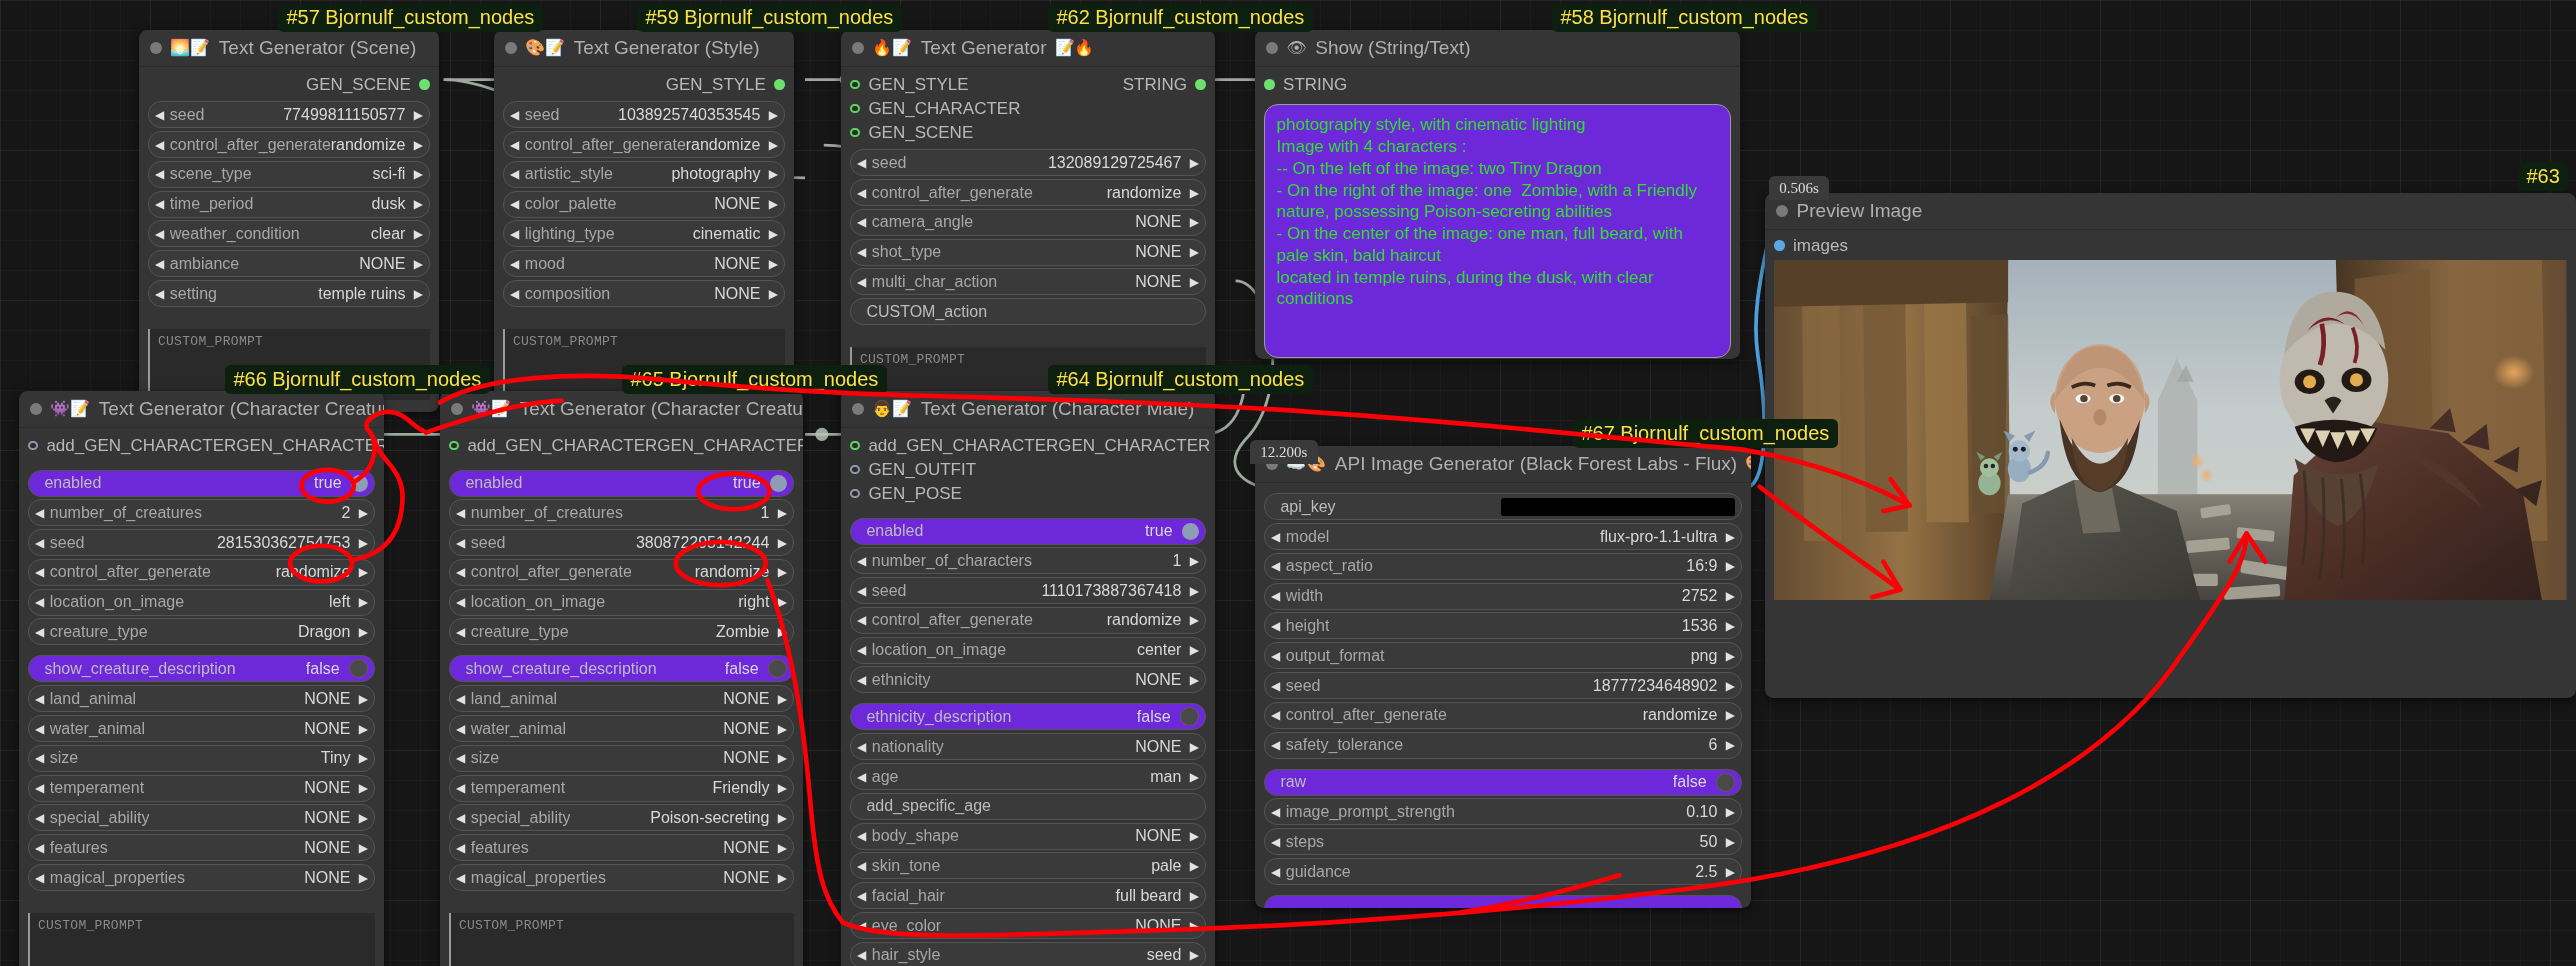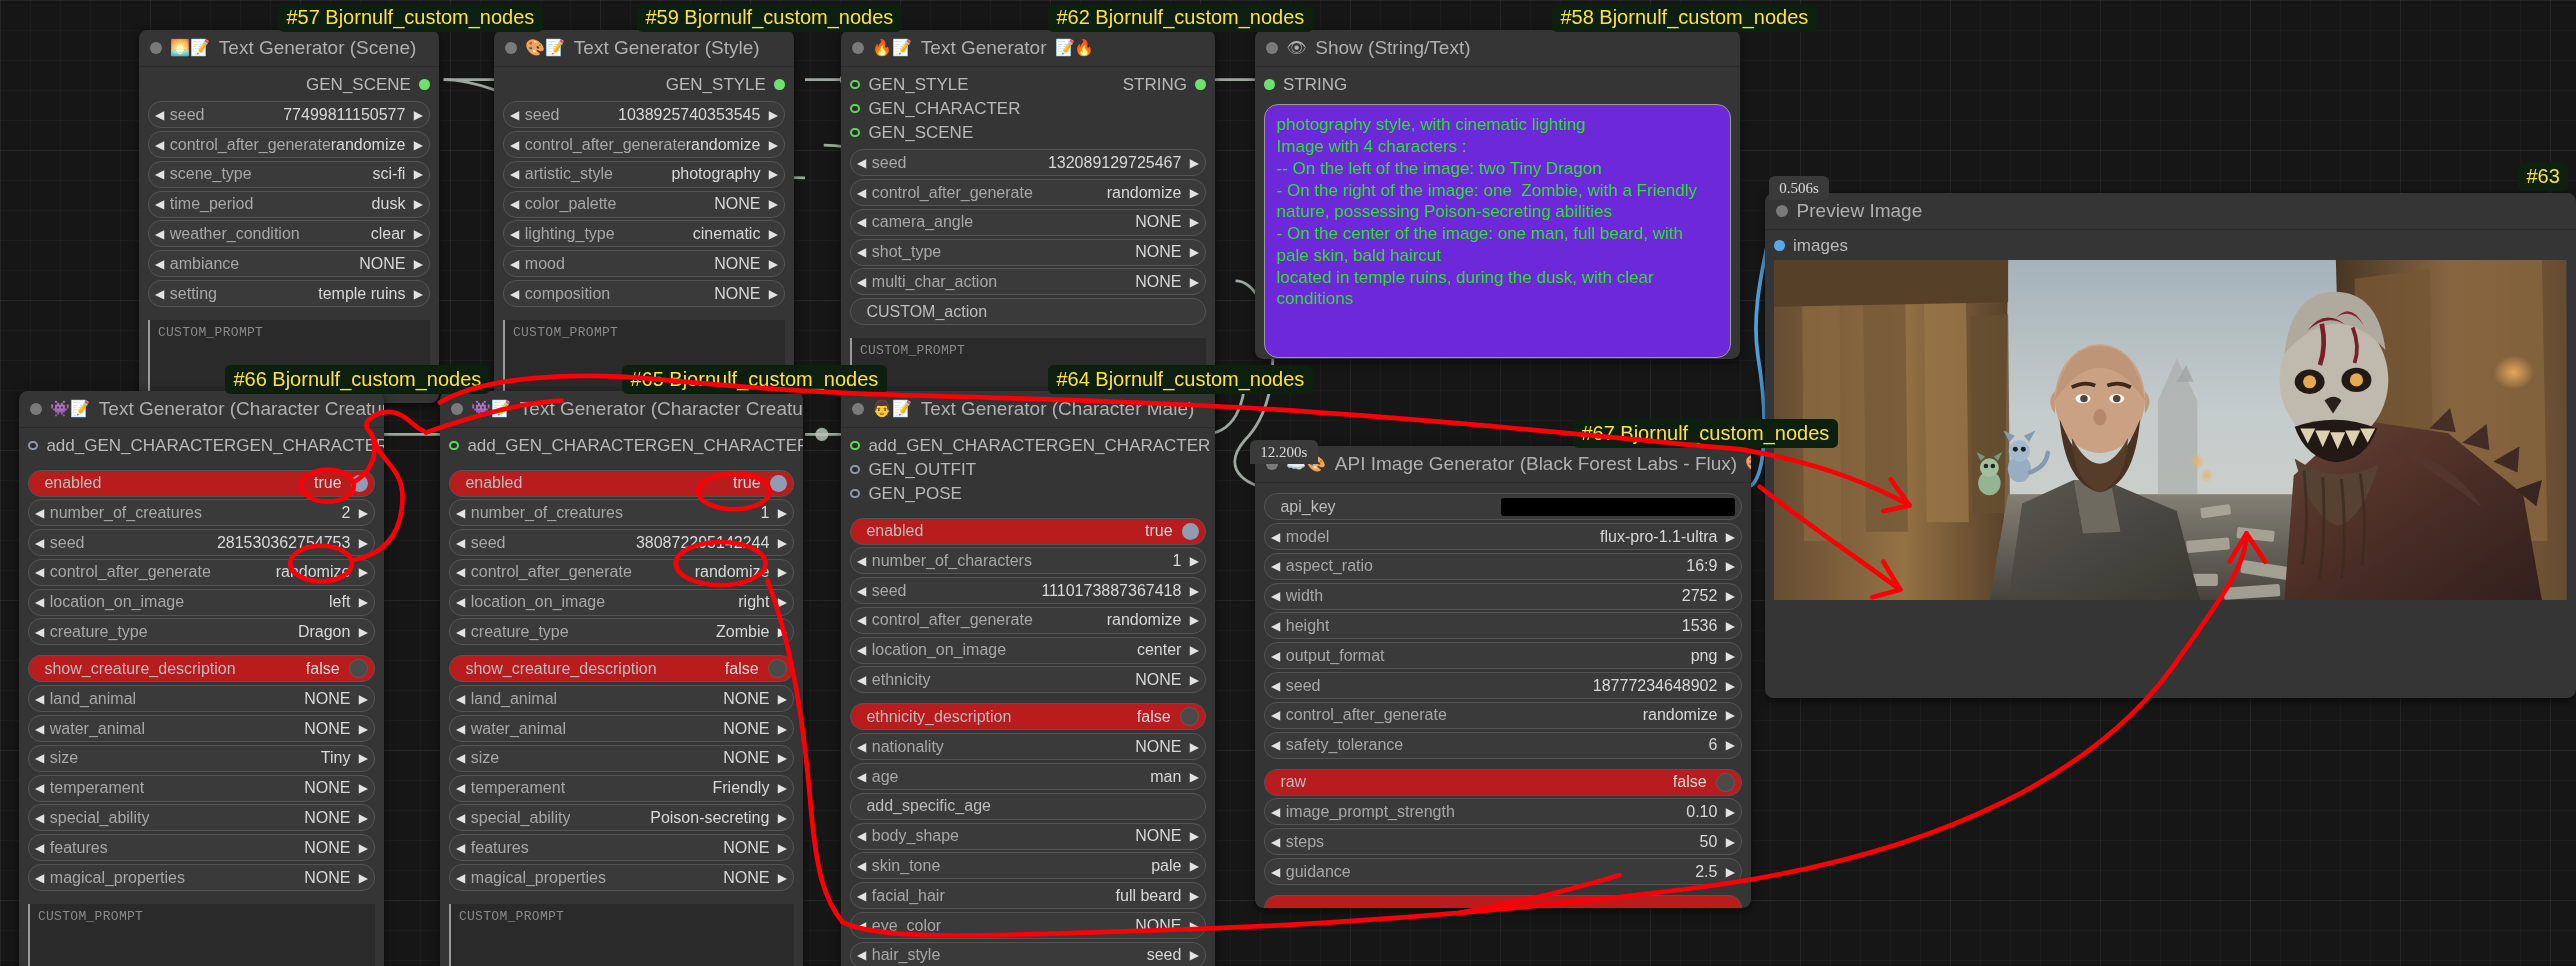--- a/index.html
+++ b/index.html
@@ -38,28 +38,28 @@
 
   
   .w{height:25px;margin:2.8px 0;border-radius:13px;background:#3a3a3a;
      border:0.9px solid #545454;display:flex;align-items:center;
      padding:0 5.6px;color:#c6c6c6;font-size:16px;position:relative;}
   .w .lbl{color:#a8a8a8;white-space:nowrap;overflow:hidden;}
   .w .val{margin-left:auto;color:#d8d8d8;white-space:nowrap;padding-right:2.8px;}
   .arr{color:#e2e2e2;font-size:12px;line-height:1;flex:none;}
   .arr.l{margin-right:5.6px;}
   .arr.r{margin-left:5.6px;}
-  .w.toggle{background:#b91c1c;margin-top:10px;}
+  .w.toggle{background:#6d28d9;margin-top:10px;}
   .w .tgl{width:17px;height:17px;border-radius:50%;background:#8e9db3;flex:none;margin-left:6.6px;}
   .w .tgl.off{background:#4a4a4a;border:0.9px solid #5c5c5c;}
   .w.plain{justify-content:flex-start;padding-left:15px;}
   .w.plain .lbl{color:#bdbdbd;}
   .w .apikey{margin-left:auto;height:18px;flex:1 1 auto;max-width:234px;background:#000;border-radius:2.8px;}
 
-  .mltext{margin-top:13px;background:#2a2a2a;border-left:2.8px solid #9a9a9a;
+  .mltext{margin-top:22px;background:#2a2a2a;border-left:2.8px solid #9a9a9a;
           min-height:62px;padding:4.7px 7.5px;color:#8b8b8b;font-size:13px;
           font-family:"Liberation Mono",monospace;letter-spacing:0.3px;}
 
   .showbox{margin-top:5.6px;border:0.9px solid #9a9a9a;border-radius:14px;
            background:#6d28d9;padding:9.4px 11.2px;color:#2fe02f;font-size:17px;
            line-height:1.28;height:calc(100% - 19px);box-sizing:border-box;}
 
   
   .idbadge{position:absolute;background:#0d2010;color:#fde047;font-size:20px;
            padding:2.8px 8.4px;border-radius:5.6px;white-space:nowrap;z-index:6;}

